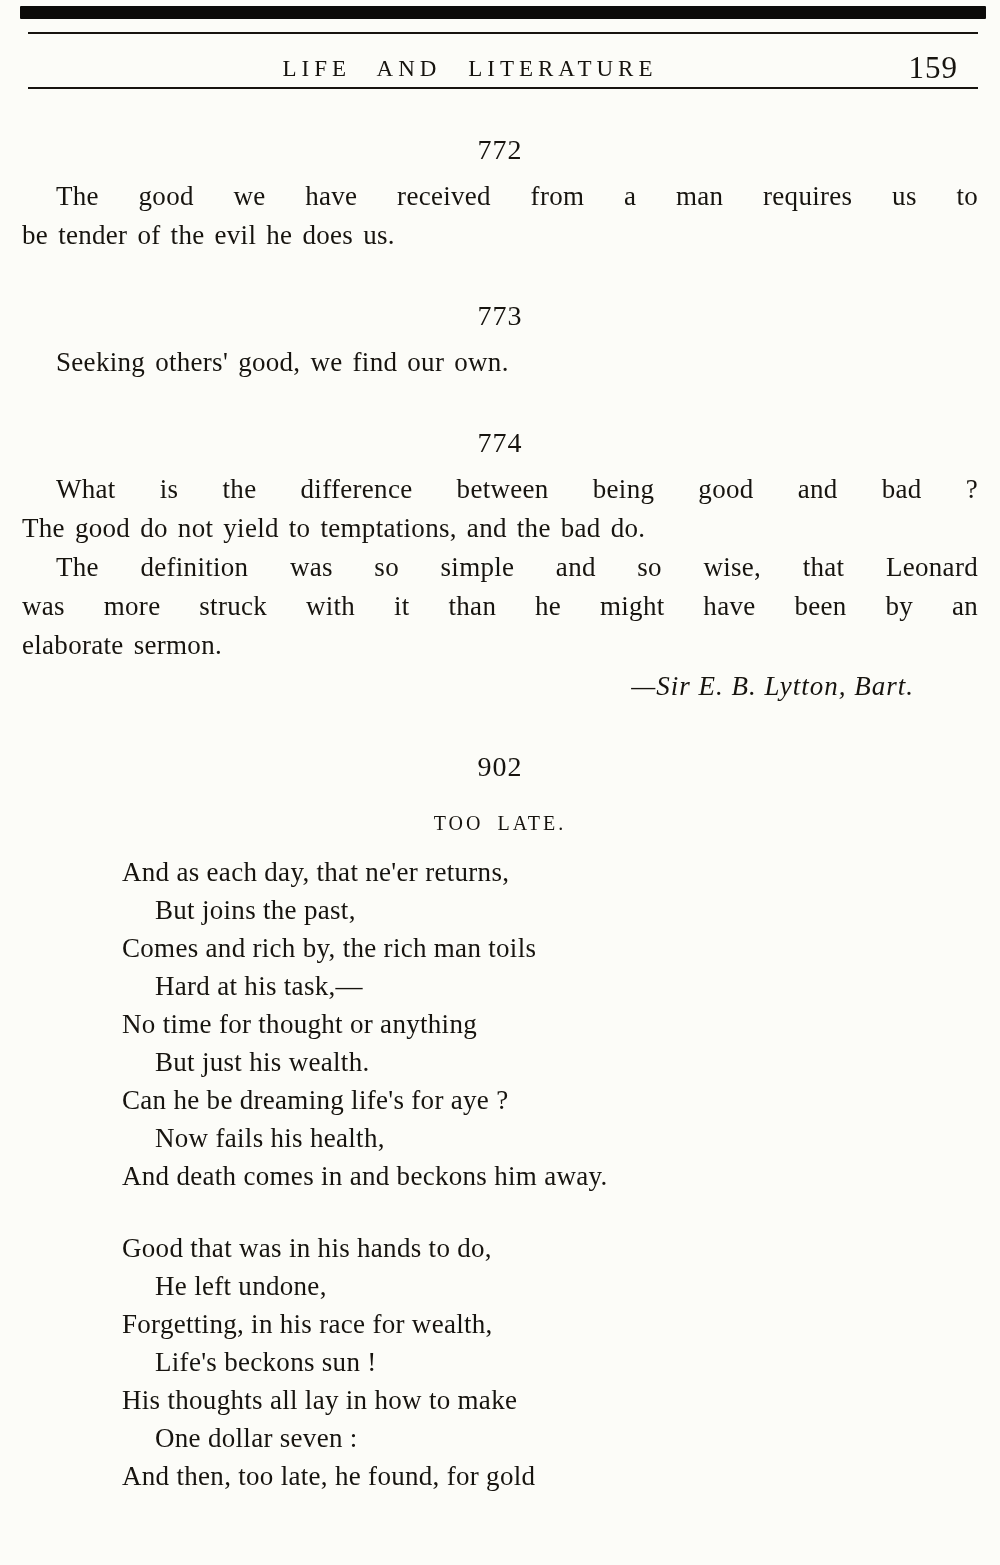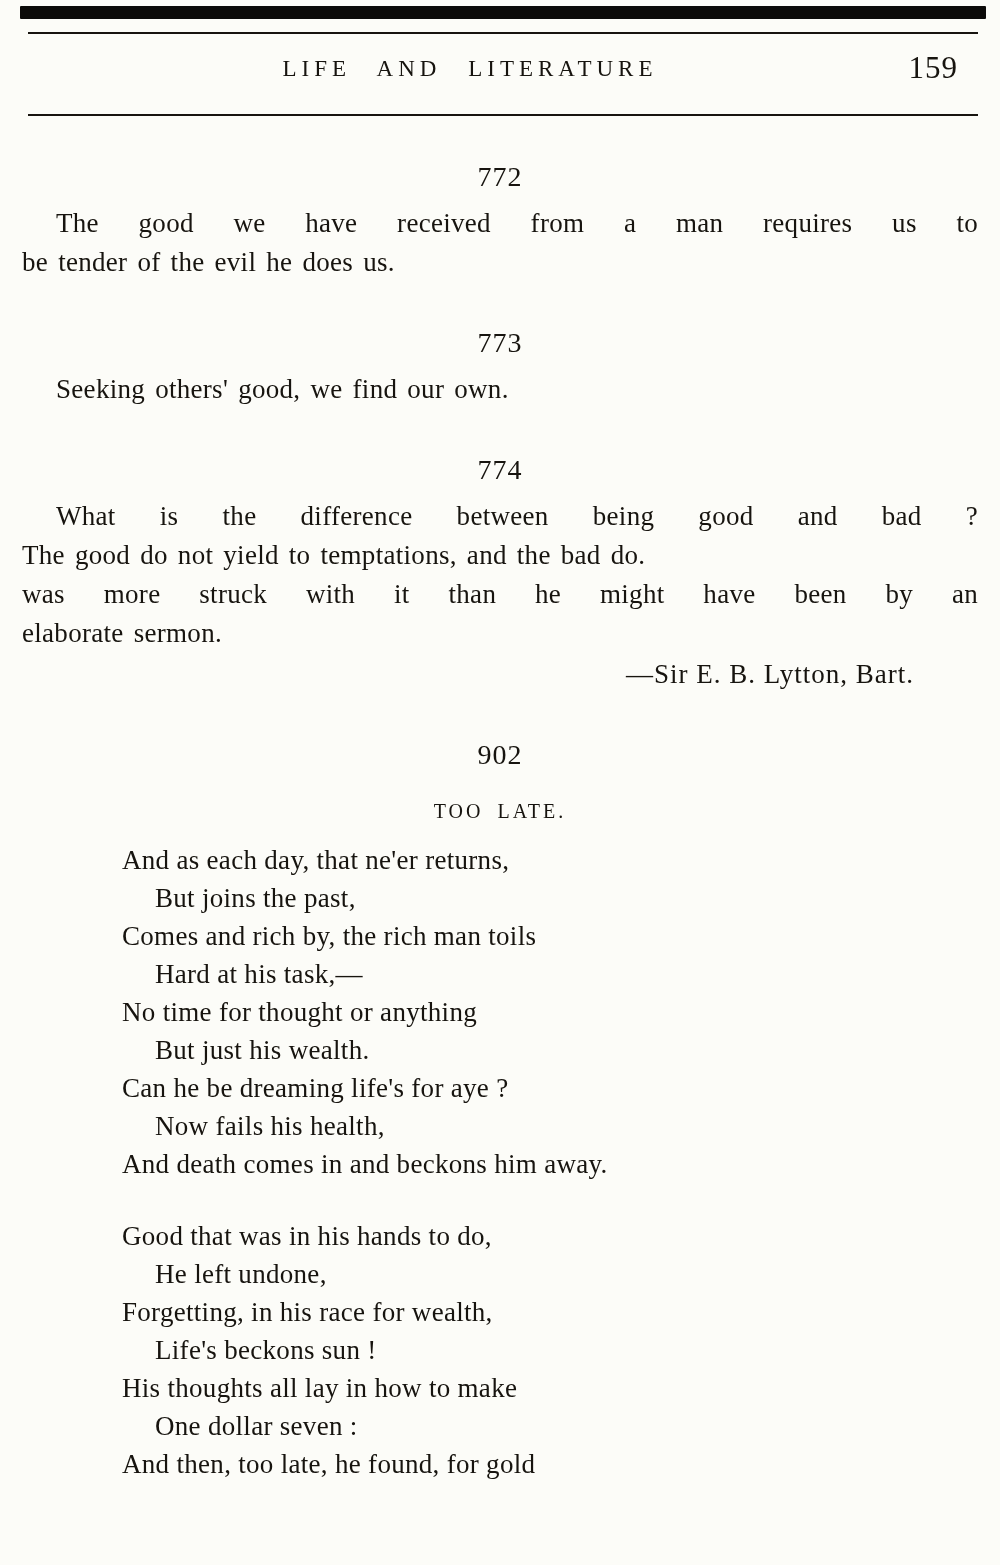--- a/index.html
+++ b/index.html
@@ -23,21 +23,21 @@
       height: 13px;
       background: #0c0b09;
       border-radius: 1px;
     }
     .rule {
       height: 2px;
       background: #171410;
     }
     .rule-top    { margin: 13px 22px 0 28px; }
     .rule-bottom { margin: 0 22px 0 28px; }
-    .header { position: relative; height: 80px; }
+    .header { position: relative; height: 53px; }
     .header-title {
       position: absolute;
       left: 0; right: 60px; top: 22px;
       text-align: center;
       font-size: 23px;
       letter-spacing: 5px;
       word-spacing: 16px;
     }
     .header-page {
       position: absolute;
@@ -65,20 +65,21 @@
     }
     .indent { text-indent: 34px; }
     .fill {
       text-align: justify;
       text-align-last: justify;
     }
     .attribution {
       margin-top: 2px;
       text-align: right;
       padding-right: 64px;
+      font-style: italic;
       font-size: 27px;
       line-height: 39px;
       letter-spacing: 1px;
     }
     .poem-title {
       text-align: center;
       font-size: 20px;
       letter-spacing: 3px;
       word-spacing: 6px;
       margin-top: 28px;
@@ -119,20 +120,21 @@
     <div class="para">
       <div class="bline indent">Seeking others' good, we find our own.</div>
     </div>
 
     <div class="entry-number">774</div>
     <div class="para">
       <div class="bline indent fill">What is the difference between being good and bad ?</div>
       <div class="bline">The good do not yield to temptations, and the bad do.</div>
     </div>
     <div class="para para-cont">
+      <div class="bline indent fill">The definition was so simple and so wise, that Leonard</div>
       <div class="bline fill">was more struck with it than he might have been by an</div>
       <div class="bline">elaborate sermon.</div>
     </div>
     <div class="attribution">—Sir E. B. Lytton, Bart.</div>
 
     <div class="entry-number">902</div>
     <div class="poem-title">TOO LATE.</div>
 
     <div class="poem">
       <div class="poem-line">And as each day, that ne'er returns,</div>

